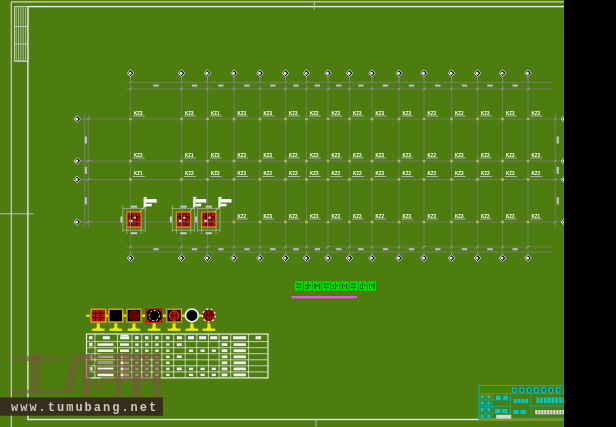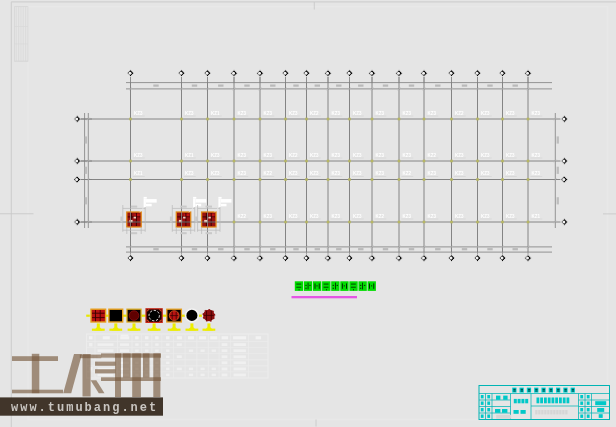--- a/index.html
+++ b/index.html
@@ -1,16 +1,16 @@
 <!DOCTYPE html>
 <html><head>
 <meta charset="utf-8">
 <style>
 html,body{margin:0;padding:0;background:#000;}
-#sheet{position:relative;width:616px;height:427px;background:#e5e5e5;overflow:hidden;}
+#sheet{position:relative;width:564px;height:427px;background:#4d7c0f;overflow:hidden;}
 </style>
 </head>
 <body>
 
 <div id="sheet">
 <svg width="616" height="427" viewBox="0 0 616 427">
 
 <g stroke="#cfcfcf" stroke-width="1.2" fill="none">
         <line x1="11.3" y1="1.8" x2="616" y2="1.8"></line>
         <line x1="11.3" y1="1.8" x2="11.3" y2="427"></line>

